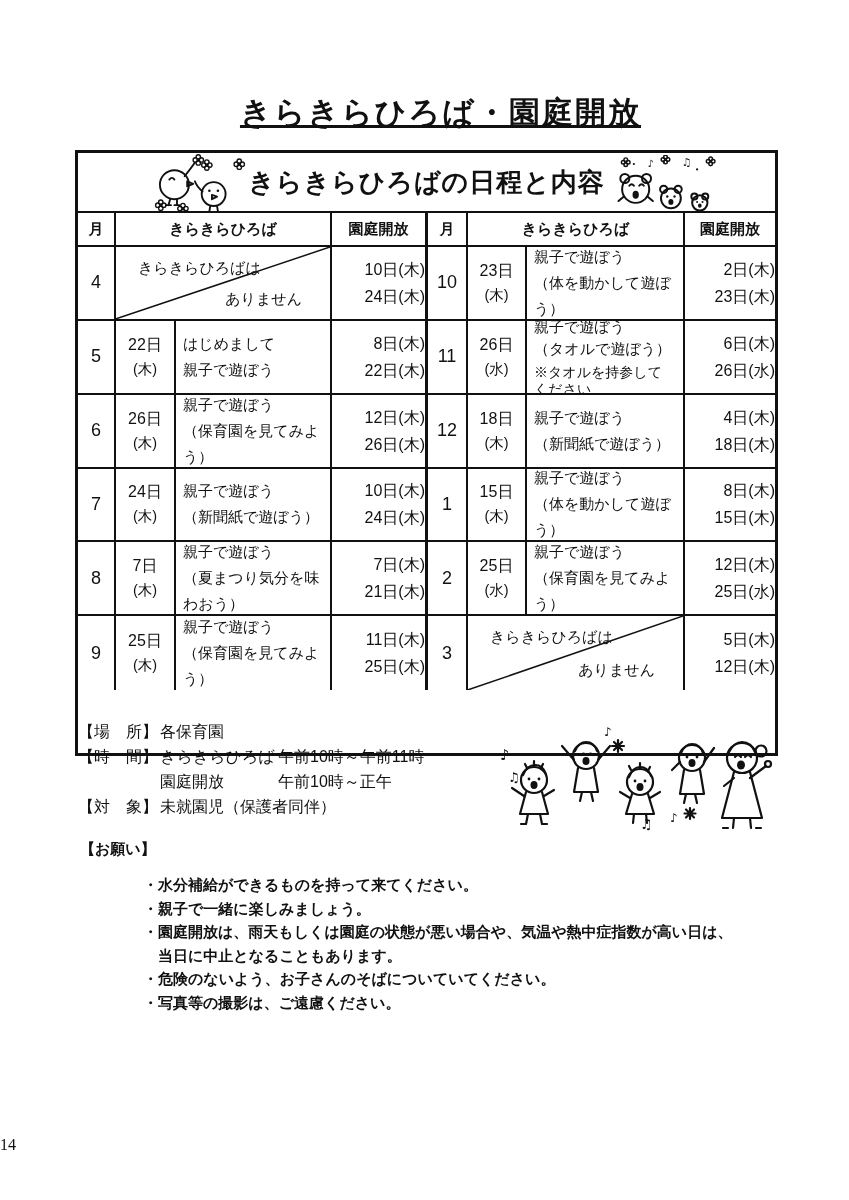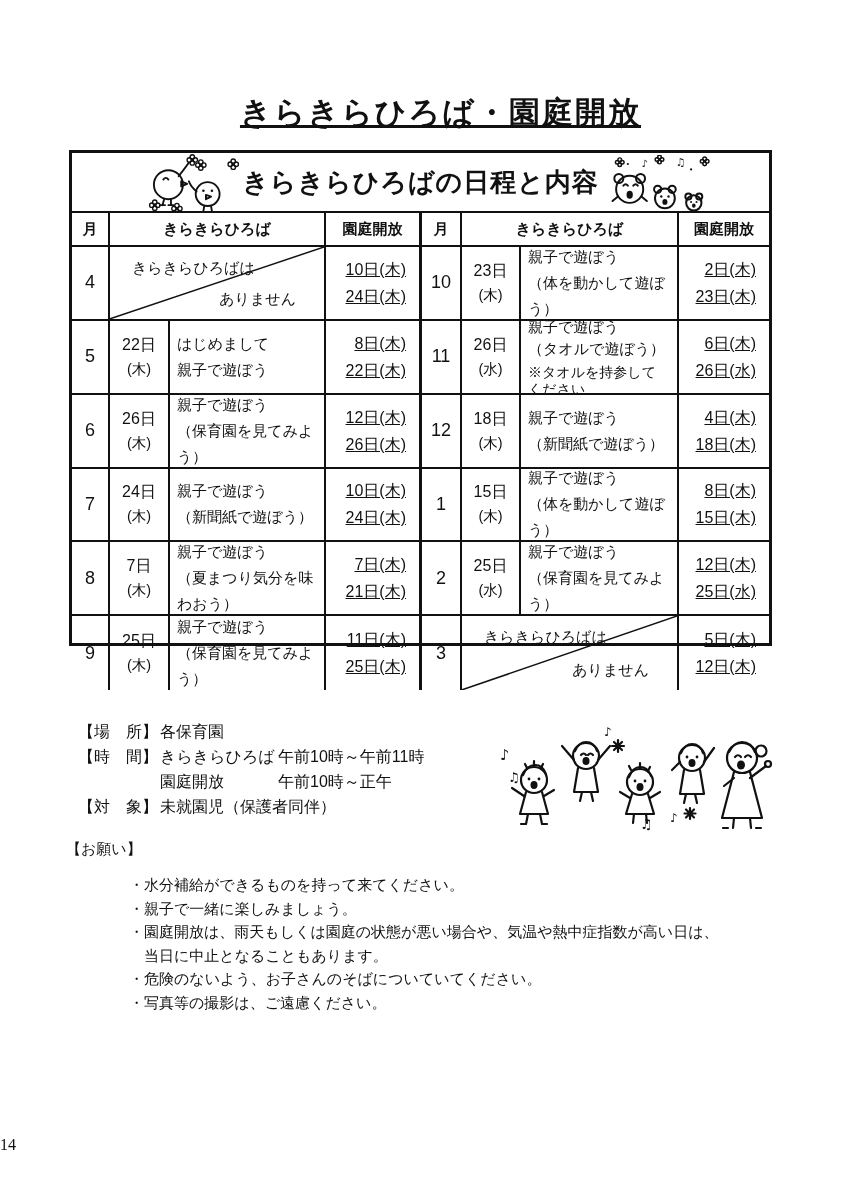--- a/index.html
+++ b/index.html
@@ -3,21 +3,21 @@
 <meta charset="utf-8">
 <style>
   :root { --ink:#111111; --paper:#ffffff; }
   * { box-sizing:border-box; margin:0; padding:0; }
   html,body { width:849px; height:1200px; }
   body { background:var(--paper); color:var(--ink); font-family:"Liberation Sans", sans-serif; position:relative; overflow:hidden; }
 
   .title { position:absolute; top:92px; left:16px; width:100%; text-align:center;
            font-size:31px; font-weight:bold; letter-spacing:2px;text-decoration:underline; }
 
-  .box { position:absolute; left:69px; top:150px; width:703px; height:496px; border:3px solid var(--ink); }
+  .box { position:absolute; left:75px; top:150px; width:703px; height:606px; border:3px solid var(--ink); }
   .band { height:60px; border-bottom:2px solid var(--ink); position:relative;
           display:flex; align-items:center; justify-content:center; }
   .band-title { font-size:26px; font-weight:bold; letter-spacing:1px; }
   .chicks { position:absolute; left:70px; top:1px; }
   .bears  { position:absolute; right:46px; top:2px; }
 
   .tables { display:flex; height:477px; }
   .half { height:100%; }
   .half.left  { width:350px; border-right:3px solid var(--ink); }
   .half.right { flex:1; }
@@ -31,35 +31,35 @@
   .noB { border-bottom:none; }
   .span2 { grid-column:span 2; }
 
   .hd { font-weight:bold; font-size:15px; }
   .monthc { font-size:18px; }
   .datec  { font-size:16px; line-height:24px; }
   .datec .wd { font-size:14.5px; }
   .contc  { align-items:flex-start; padding-left:7px; padding-right:8px; font-size:15px; line-height:26px; }
   .contc.tight { line-height:22px; }
   .contc .note { font-size:14px; line-height:17px; margin-top:4px; }
-  .garden { align-items:flex-end; padding-right:13px; font-size:16px; line-height:27px;text-decoration:underline; }
+  .garden { align-items:flex-end; font-size:16px; line-height:27px; }
 
   .noe { position:relative; }
   .noe svg { position:absolute; inset:0; width:100%; height:100%; }
   .noe .l1 { position:absolute; top:12px; left:22px; font-size:15px; }
   .noe .l2 { position:absolute; bottom:10px; right:28px; font-size:15px;margin-top:28px; }
 
   .info { position:absolute; left:78px; top:719px; font-size:16px; line-height:25px; }
   .irow { display:flex; }
   .ilabel { width:82px; }
   .iname  { width:118px; }
 
   .children { position:absolute; left:494px; top:716px; }
 
-  .requests { position:absolute; left:66px; top:840px; font-size:15px; }
+  .requests { position:absolute; left:80px; top:840px; font-size:15px;font-weight:bold; }
   .req-items { margin-top:14px; padding-left:63px; line-height:23.5px; }
   .req-line.cont { padding-left:15px; }
 
   .pageno { position:absolute; top:1136px; left:0; width:100%; 
             font-family:"Liberation Serif", serif; font-size:16px; }
 
   svg text { fill:var(--ink); stroke:none; font-family:"DejaVu Sans", sans-serif; }
   .art { fill:none; stroke:var(--ink); stroke-width:2.2; stroke-linecap:round; stroke-linejoin:round; }
   .thin { stroke-width:1.6; }
   .dot { fill:var(--ink); stroke:none; }

